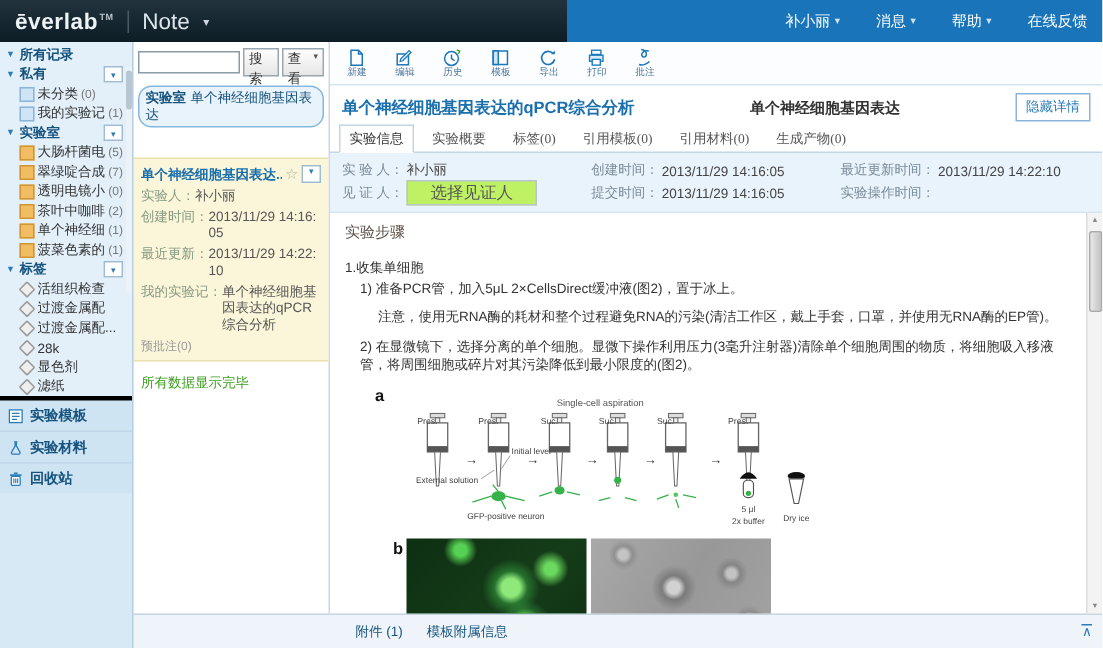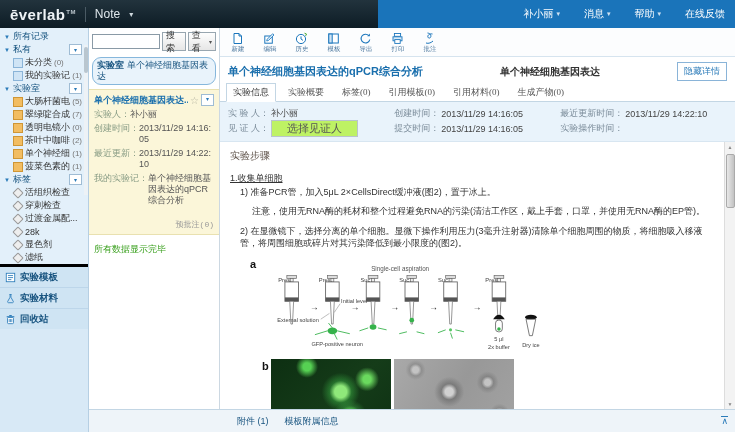--- a/index.html
+++ b/index.html
@@ -5,67 +5,67 @@
   html,body{margin:0;padding:0;}
   .screen{width:735px;height:432px;position:relative;overflow:hidden;background:#fff;
           font-family:"Liberation Sans",sans-serif;-webkit-font-smoothing:antialiased;}
 
   
   .topbar{height:28px;display:flex;}
   .logo-zone{width:368px;background:linear-gradient(#22333d,#0d1c25);display:flex;align-items:center;padding-left:10px;color:#eef3f6;}
   .logo{font-size:15px;font-weight:bold;letter-spacing:.4px;}
   .logo-tm{font-size:6px;vertical-align:super;margin-left:1px;color:#b9c4cb;}
   .logo-sep{width:1px;height:15px;background:#4a5a64;margin:0 9px;}
-  .product{font-size:12px;color:#dfe7ec;}
+  .product{font-size:15px;color:#dfe7ec;}
   .chev-dn{font-size:8px;color:#cfd8dd;margin-left:9px;}
   .menu-zone{flex:1;background:#1a74ba;display:flex;align-items:center;justify-content:flex-end;color:#fff;font-size:10px;}
   .menu{display:flex;align-items:center;gap:3px;margin-right:24px;cursor:pointer;}
   .menu .chev{font-size:7px;color:#cfe2f2;}
   .menu.last{margin-right:10px;font-family:Liberation Mono, monospace;}
 
   
   .app{display:flex;height:404px;}
 
   
   .sidebar{width:88px;background:#e3f0fa;border-right:1px solid #b6cfe3;display:flex;flex-direction:column;font-size:9px;position:relative;flex-shrink:0;}
   .sb-header{height:16px;background:#cfe4f3;border-bottom:1px solid #b6cfe3;display:flex;align-items:center;gap:3px;padding:0 3px;color:#17537f;font-weight:bold;font-size:9.5px;}
   .sb-tree{padding:2px 4px 0 2px;}
   .sb-row{height:13px;display:flex;align-items:center;gap:2px;padding:0 2px;white-space:nowrap;overflow:hidden;}
   .sb-row .exp{color:#2b7bb9;font-size:6px;width:7px;flex-shrink:0;}
-  .sb-row.group .lbl{color:#17537f;font-weight:normal;}
+  .sb-row.group .lbl{color:#17537f;font-weight:bold;}
   .sb-row .lbl{overflow:hidden;text-overflow:clip;}
   .sb-row .cnt{color:#777;font-size:8px;}
   .dd-btn{margin-left:auto;width:11px;height:9px;border:1px solid #9fbcd4;background:#fff;color:#2b7bb9;font-size:6px;display:flex;align-items:center;justify-content:center;flex-shrink:0;}
   .sb-item{padding-left:11px;color:#333;}
   .sq{width:8px;height:8px;border:1px solid #8ab4d8;background:#cfe4f5;flex-shrink:0;}
   .sq.orange{border-color:#cf9635;background:#f2bd62;}
   .tag-ico{width:6px;height:6px;border:1px solid #999;background:#eee;transform:rotate(45deg);border-radius:1px;flex-shrink:0;margin:0 1px;}
   .sb-bottom{border-top:3px solid #000000;background:#cfe4f3;}
   .brow{height:20px;display:flex;align-items:center;gap:4px;padding:0 5px;border-bottom:1px solid #bdd6ea;color:#17537f;font-weight:bold;font-size:9.5px;cursor:pointer;}
   .sb-fill{flex:1;background:#d8e9f6;}
   .sb-scrollbar{position:absolute;right:0;top:17px;width:4px;height:150px;background:#edf2f6;}
   .sb-thumb{width:4px;height:26px;background:#b9c6cf;border-radius:2px;margin-top:2px;}
 
   
   .listpane{width:130px;background:#fff;border-right:1px solid #ccd8e2;display:flex;flex-direction:column;font-size:9px;flex-shrink:0;}
   .search-row{padding:4px 3px;display:flex;gap:2px;align-items:center;}
   .search-input{width:62px;height:13px;border:1px solid #8a9aa6;font-size:9px;padding:0 2px;outline:none;font-family:inherit;}
-  .btn-sm{height:17px;border:1px solid #98a6b0;background:linear-gradient(#fefefe,#e6e6e6);font-size:9px;color:#333;padding:0 3px;display:flex;align-items:center;gap:2px;cursor:pointer;}
+  .btn-sm{height:17px;border:1px solid #98a6b0;background:linear-gradient(#fefefe,#e6e6e6);font-size:9px;color:#333;padding:0 3px;display:flex;gap:2px;cursor:pointer;}
   .btn-sm .chev{font-size:6px;color:#555;}
-  .chip{margin:2px 3px 4px;border:1px solid #86b7dc;background:#e9f3fb;border-radius:9px;padding:2px 4px;color:#17537f;line-height:1.2;}
+  .chip{margin:2px 3px 20px;border:1px solid #86b7dc;background:#e9f3fb;border-radius:9px;padding:2px 4px;color:#17537f;line-height:1.2;}
   .chip b{margin-right:3px;}
   .card{background:#fbf6d9;border-top:1px solid #e9e1b0;border-bottom:1px solid #e9e1b0;padding:4px 5px;display:flex;flex-direction:column;gap:2.5px;}
   .card-title-row{display:flex;align-items:center;}
   .card-title{color:#1a6fad;font-weight:bold;flex:1;white-space:nowrap;overflow:hidden;}
   .star{color:#b5b5a2;font-size:10px;margin:0 2px;cursor:pointer;}
   .card-dd{width:11px;height:10px;border:1px solid #9fbcd4;background:#fff;color:#2b7bb9;font-size:6px;text-align:center;line-height:9px;cursor:pointer;flex-shrink:0;}
   .f-line{display:flex;line-height:1.25;}
   .f-label{color:#879b84;flex-shrink:0;}
   .f-value{color:#555;word-break:break-all;}
-  .card-foot{text-align:right;color:#999;font-size:8px;margin-top:10px;font-family:Liberation Mono, monospace;}
+  .card-foot{text-align:left;color:#999;font-size:8px;margin-top:0;}
   .endnote{color:#3aa01e;padding:8px 5px;}
 
   
   .rightzone{flex:1;display:flex;flex-direction:column;min-width:0;}
   .cols{flex:1;display:flex;min-height:0;}
   .main{flex:1;display:flex;flex-direction:column;background:#fff;min-width:0;}
   .toolbar{height:27px;display:flex;align-items:center;padding:1px 2px 0;border-bottom:1px solid #d6e4ef;background:#fcfdfe;gap:1px;}
   .tb-item{width:31px;display:flex;flex-direction:column;align-items:center;cursor:pointer;}
   .tb-item svg{width:13px;height:13px;display:block;}
   .tb-label{font-size:7px;color:#49759c;line-height:1.1;transform:scale(.92);}
@@ -78,21 +78,21 @@
   .tab.active{border:1px solid #c3d6e4;border-bottom:1px solid #fff;background:#fff;margin-bottom:-1px;color:#333;}
   .info-panel{background:#e9f3fb;padding:4px 8px 5px;font-size:9px;border-bottom:1px solid #d8e6f1;}
   .info-row{display:flex;height:15px;align-items:center;}
   .info-cell{width:33.3%;display:flex;align-items:center;gap:2px;min-width:0;white-space:nowrap;}
   .ilabel{color:#7a8b99;}
   .ivalue{color:#444;}
   .witness-btn{border:1px solid #b9c4cc;background:#bef264;padding:0 15px;color:#555;font-size:11px;cursor:pointer;}
 
   .doc{flex:1;position:relative;overflow:hidden;padding:5px 16px 0 10px;font-size:9px;color:#333;line-height:1.4;}
   .steps-heading{font-size:10px;color:#5d5148;margin:2px 0 9px;}
-  .step-title{margin:0 0 1px;text-decoration:underline;}
+  .step-title{margin:0 0 1px;}
   .p-ind{margin:0 0 7px 10px;}
   .p-note{margin:0 0 7px 22px;}
   .fig{margin-left:20px;position:relative;}
   .fig-label{font-weight:bold;font-size:11px;color:#111;}
   .fig-b-wrap{display:flex;gap:2px;margin-left:12px;margin-top:3px;}
   .fig-b-grid{display:grid;grid-template-columns:120px 120px;grid-auto-rows:78px;gap:3px;}
   .panel{position:relative;overflow:hidden;}
   .panel.fluor{background:
     radial-gradient(circle at 58% 42%, #8fe87a 0 6px, rgba(60,180,70,.45) 11px, transparent 19px),
     radial-gradient(circle at 80% 26%, #6ad95e 0 4px, transparent 12px),
@@ -216,21 +216,21 @@
           <span class="dd-btn">
               <span>▾</span>
             </span>
         </div>
         <div class="sb-row sb-item">
             <span class="tag-ico"></span>
             <span class="lbl">活组织检查</span>
           </div>
         <div class="sb-row sb-item">
             <span class="tag-ico"></span>
-            <span class="lbl">穿刺检查</span>
+            <span class="lbl">过渡金属配</span>
           </div>
         <div class="sb-row sb-item">
             <span class="tag-ico"></span>
             <span class="lbl">过渡金属配...</span>
           </div>
         <div class="sb-row sb-item">
             <span class="tag-ico"></span>
             <span class="lbl">28k</span>
           </div>
         <div class="sb-row sb-item">

